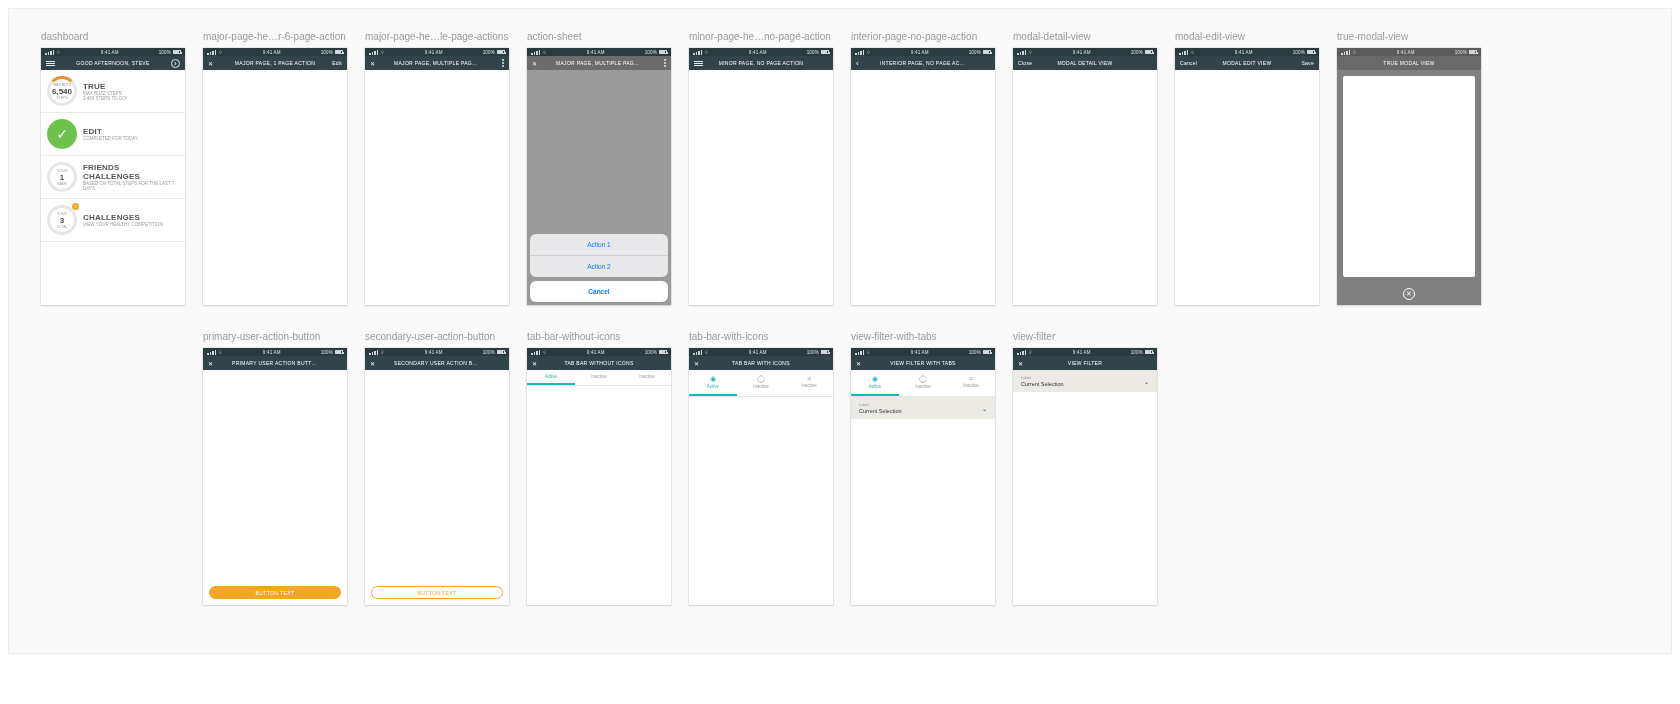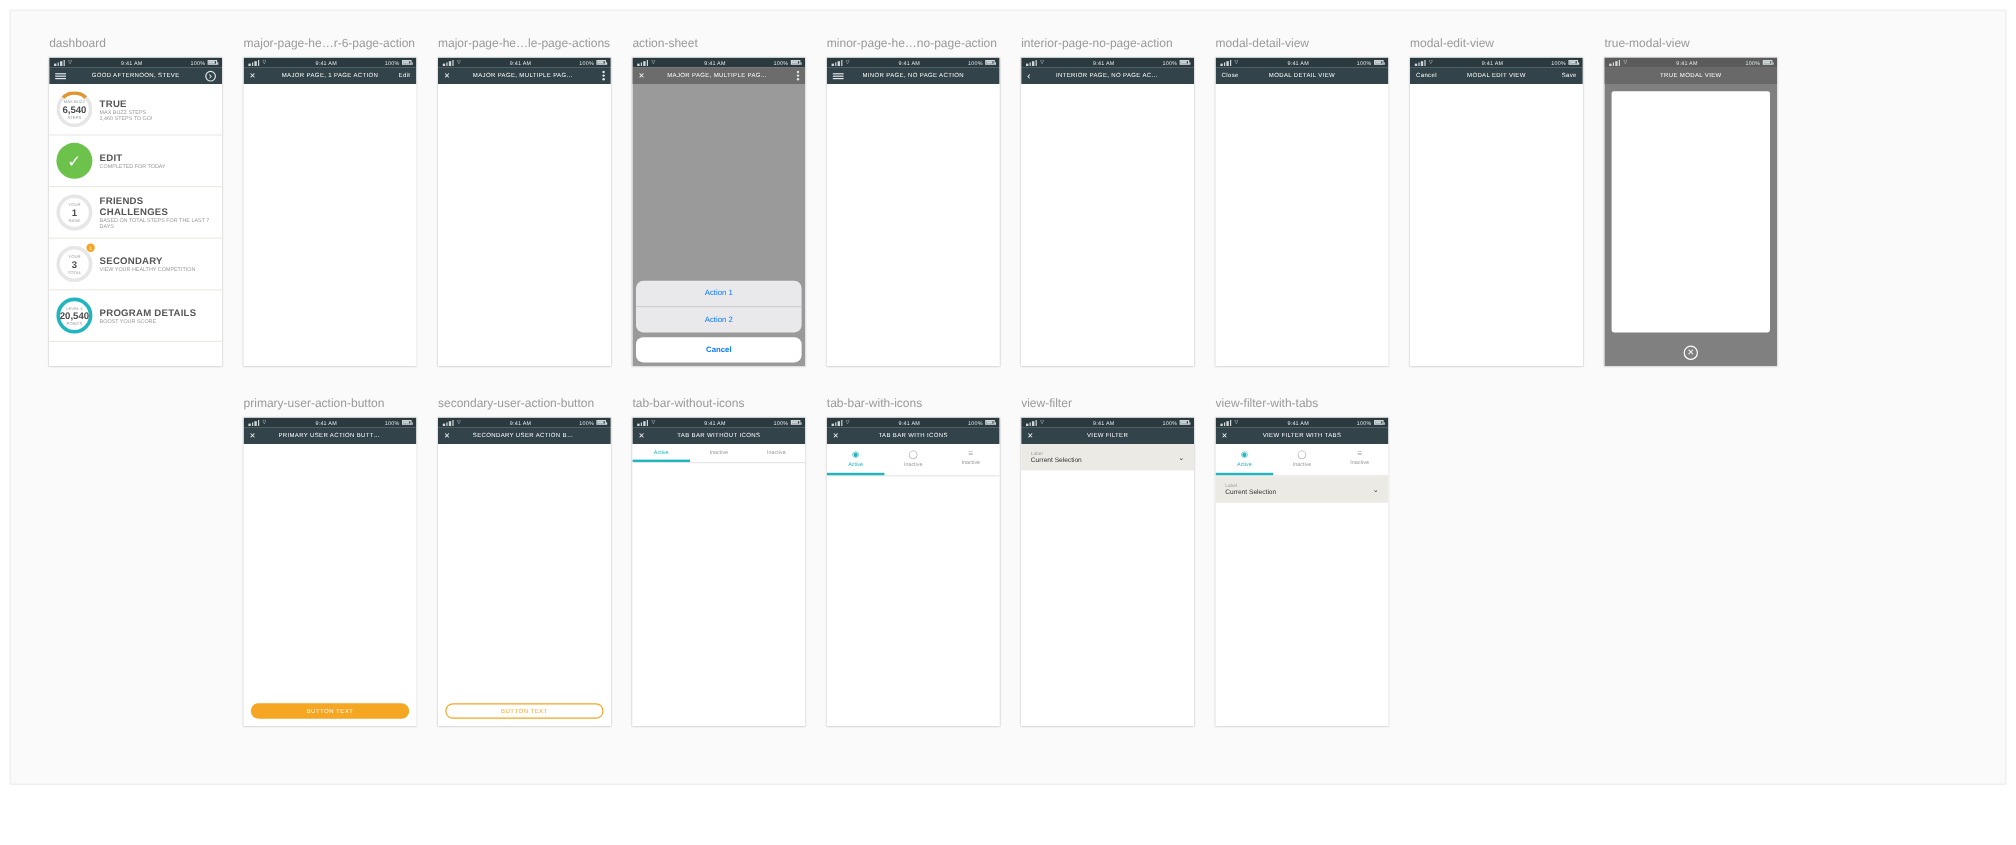--- a/index.html
+++ b/index.html
@@ -182,36 +182,22 @@
             <div class="dash-item">
         <div class="rel">
                 <div class="ring">
           <span class="tiny">YOUR</span>
           <span class="bignum">3</span>
           <span class="tiny">TOTAL</span>
         </div>
                 <span class="notif-dot">1</span>
               </div>
         <div class="dash-text">
-          <div class="t1">SECONDARY</div>
+          <div class="t1">CHALLENGES</div>
           <div class="t2">VIEW YOUR HEALTHY COMPETITION</div>
-
-        </div>
-      </div>
-            <div class="dash-item">
-        <div class="rel">
-                <div class="ring teal">
-          <span class="tiny">LEVEL 4</span>
-          <span class="bignum">20,540</span>
-          <span class="tiny">POINTS</span>
-        </div>
-              </div>
-        <div class="dash-text">
-          <div class="t1">PROGRAM DETAILS</div>
-          <div class="t2">BOOST YOUR SCORE</div>
 
         </div>
       </div>
           </div>
     </div>
   </div>
       <div class="artboard">
     <div class="ab-title">major-page-he…r-6-page-action</div>
     <div class="phone">
       <div class="statusbar">
@@ -649,20 +635,73 @@
       </div>
               <div class="tab ">
         <span class="ticon">≡</span>
         <span>Inactive</span>
       </div>
             </div>
           </div>
     </div>
   </div>
       <div class="artboard">
+    <div class="ab-title">view-filter-with-tabs</div>
+    <div class="phone">
+      <div class="statusbar">
+    <div style="display:flex;gap:2px;align-items:center;">
+      <span class="sig">
+                <span></span>
+                <span></span>
+                <span></span>
+                <span></span>
+              </span>
+      <span class="wifi">⌔</span>
+    </div>
+    <span>9:41 AM</span>
+    <div class="batt">
+              <span>100%</span>
+              <span class="battbox">
+                <i></i>
+              </span>
+            </div>
+  </div>
+      <div class="navbar">
+    <div class="side">
+              <span class="icon-x"></span>
+            </div>
+    <div class="center">VIEW FILTER WITH TABS</div>
+    <div class="side right"></div>
+  </div>
+      <div class="body">
+            <div class="tabs tall">
+              <div class="tab active">
+        <span class="ticon">◉</span>
+        <span>Active</span>
+      </div>
+              <div class="tab ">
+        <span class="ticon">◯</span>
+        <span>Inactive</span>
+      </div>
+              <div class="tab ">
+        <span class="ticon">≡</span>
+        <span>Inactive</span>
+      </div>
+            </div>
+            <div class="filterbar">
+    <div>
+      <div class="lbl">Label</div>
+      <div class="val">Current Selection</div>
+    </div>
+    <span class="chev">⌄</span>
+  </div>
+          </div>
+    </div>
+  </div>
+      <div class="artboard">
     <div class="ab-title">view-filter</div>
     <div class="phone">
       <div class="statusbar">
     <div style="display:flex;gap:2px;align-items:center;">
       <span class="sig">
                 <span></span>
                 <span></span>
                 <span></span>
                 <span></span>
               </span>
@@ -687,67 +726,14 @@
             <div class="filterbar">
     <div>
       <div class="lbl">Label</div>
       <div class="val">Current Selection</div>
     </div>
     <span class="chev">⌄</span>
   </div>
           </div>
     </div>
   </div>
-      <div class="artboard">
-    <div class="ab-title">view-filter-with-tabs</div>
-    <div class="phone">
-      <div class="statusbar">
-    <div style="display:flex;gap:2px;align-items:center;">
-      <span class="sig">
-                <span></span>
-                <span></span>
-                <span></span>
-                <span></span>
-              </span>
-      <span class="wifi">⌔</span>
-    </div>
-    <span>9:41 AM</span>
-    <div class="batt">
-              <span>100%</span>
-              <span class="battbox">
-                <i></i>
-              </span>
-            </div>
-  </div>
-      <div class="navbar">
-    <div class="side">
-              <span class="icon-x"></span>
-            </div>
-    <div class="center">VIEW FILTER WITH TABS</div>
-    <div class="side right"></div>
-  </div>
-      <div class="body">
-            <div class="tabs tall">
-              <div class="tab active">
-        <span class="ticon">◉</span>
-        <span>Active</span>
-      </div>
-              <div class="tab ">
-        <span class="ticon">◯</span>
-        <span>Inactive</span>
-      </div>
-              <div class="tab ">
-        <span class="ticon">≡</span>
-        <span>Inactive</span>
-      </div>
-            </div>
-            <div class="filterbar">
-    <div>
-      <div class="lbl">Label</div>
-      <div class="val">Current Selection</div>
-    </div>
-    <span class="chev">⌄</span>
-  </div>
-          </div>
-    </div>
-  </div>
     </div>
 </div>
 
 </body></html>

